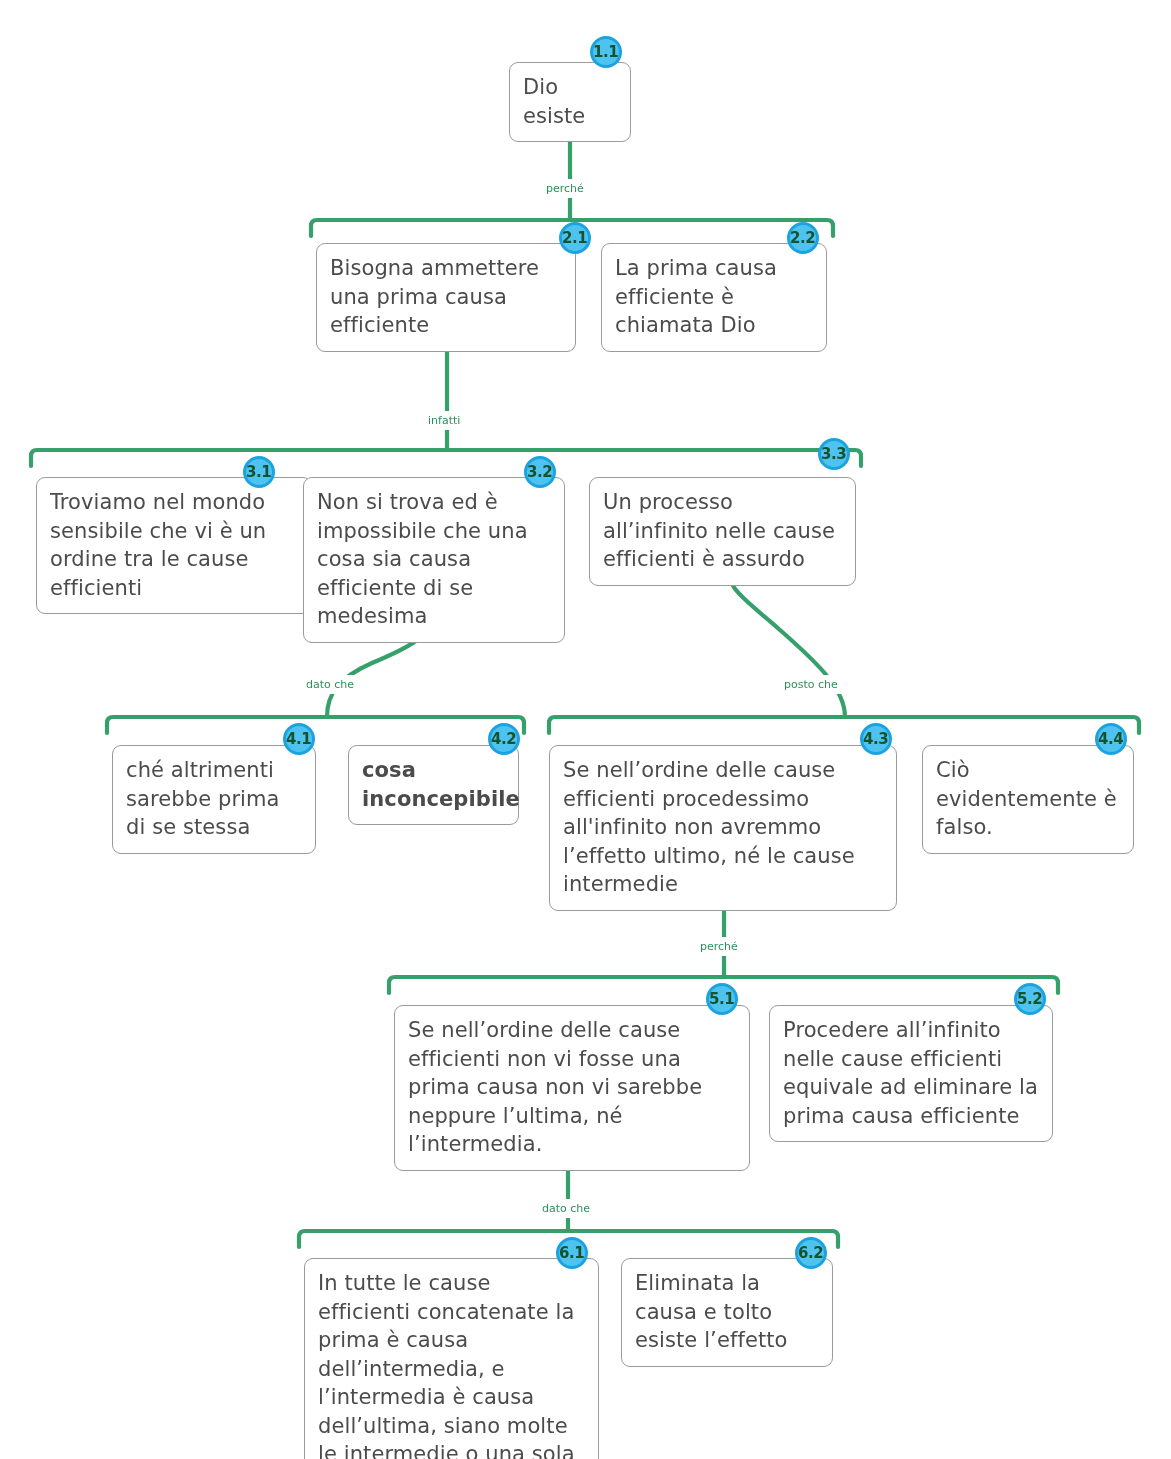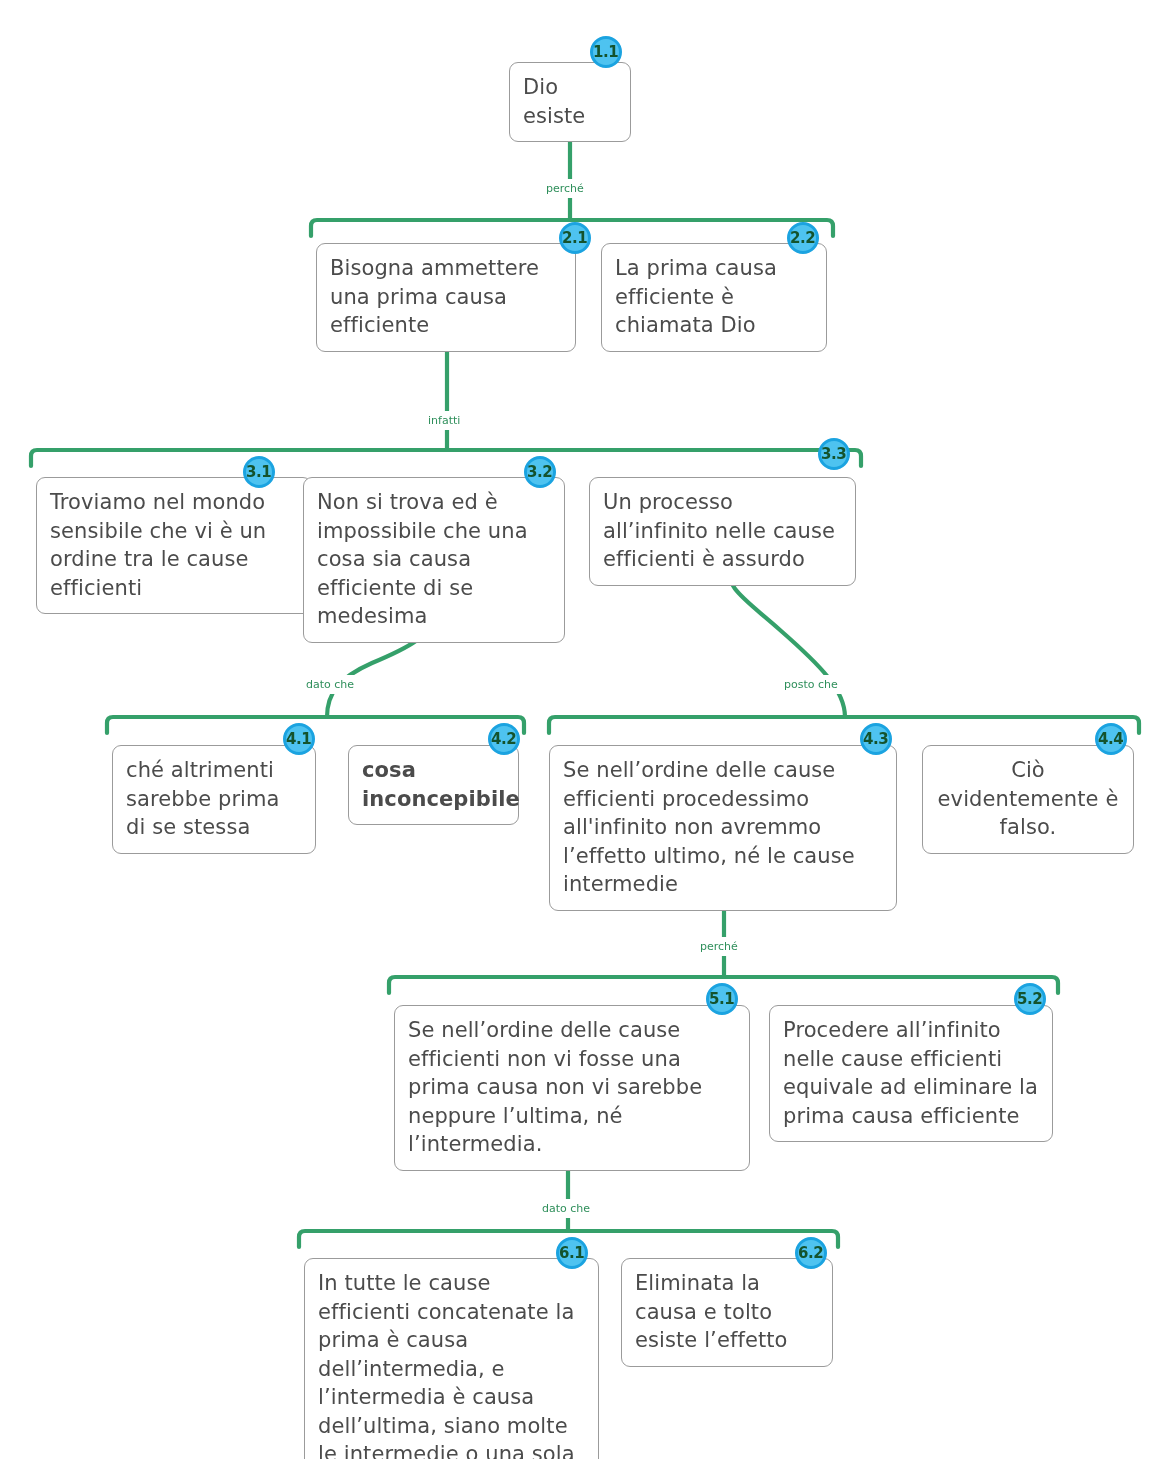--- a/index.html
+++ b/index.html
@@ -124,21 +124,21 @@
 
   <div class="node" style="left:112px;top:745px;width:204px;">ché altrimenti sarebbe prima di se stessa</div>
   <div class="badge" style="left:283px;top:723px;">4.1</div>
 
   <div class="node" style="left:348px;top:745px;width:171px;font-weight:bold;">cosa inconcepibile</div>
   <div class="badge" style="left:488px;top:723px;">4.2</div>
 
   <div class="node" style="left:549px;top:745px;width:348px;">Se nell’ordine delle cause efficienti procedessimo all'infinito non avremmo l’effetto ultimo, né le cause intermedie</div>
   <div class="badge" style="left:860px;top:723px;">4.3</div>
 
-  <div class="node" style="left:922px;top:745px;width:212px;text-align:center;">Ciò evidentemente è falso.</div>
+  <div class="node" style="left:922px;top:745px;width:212px;">Ciò evidentemente è falso.</div>
   <div class="badge" style="left:1095px;top:723px;">4.4</div>
 
   <div class="node" style="left:394px;top:1005px;width:356px;">Se nell’ordine delle cause efficienti non vi fosse una prima causa non vi sarebbe neppure l’ultima, né l’intermedia.</div>
   <div class="badge" style="left:706px;top:983px;">5.1</div>
 
   <div class="node" style="left:769px;top:1005px;width:284px;">Procedere all’infinito nelle cause efficienti equivale ad eliminare la prima causa efficiente</div>
   <div class="badge" style="left:1014px;top:983px;">5.2</div>
 
   <div class="node" style="left:304px;top:1258px;width:295px;">In tutte le cause efficienti concatenate la prima è causa dell’intermedia, e l’intermedia è causa dell’ultima, siano molte le intermedie o una sola</div>
   <div class="badge" style="left:556px;top:1237px;">6.1</div>

